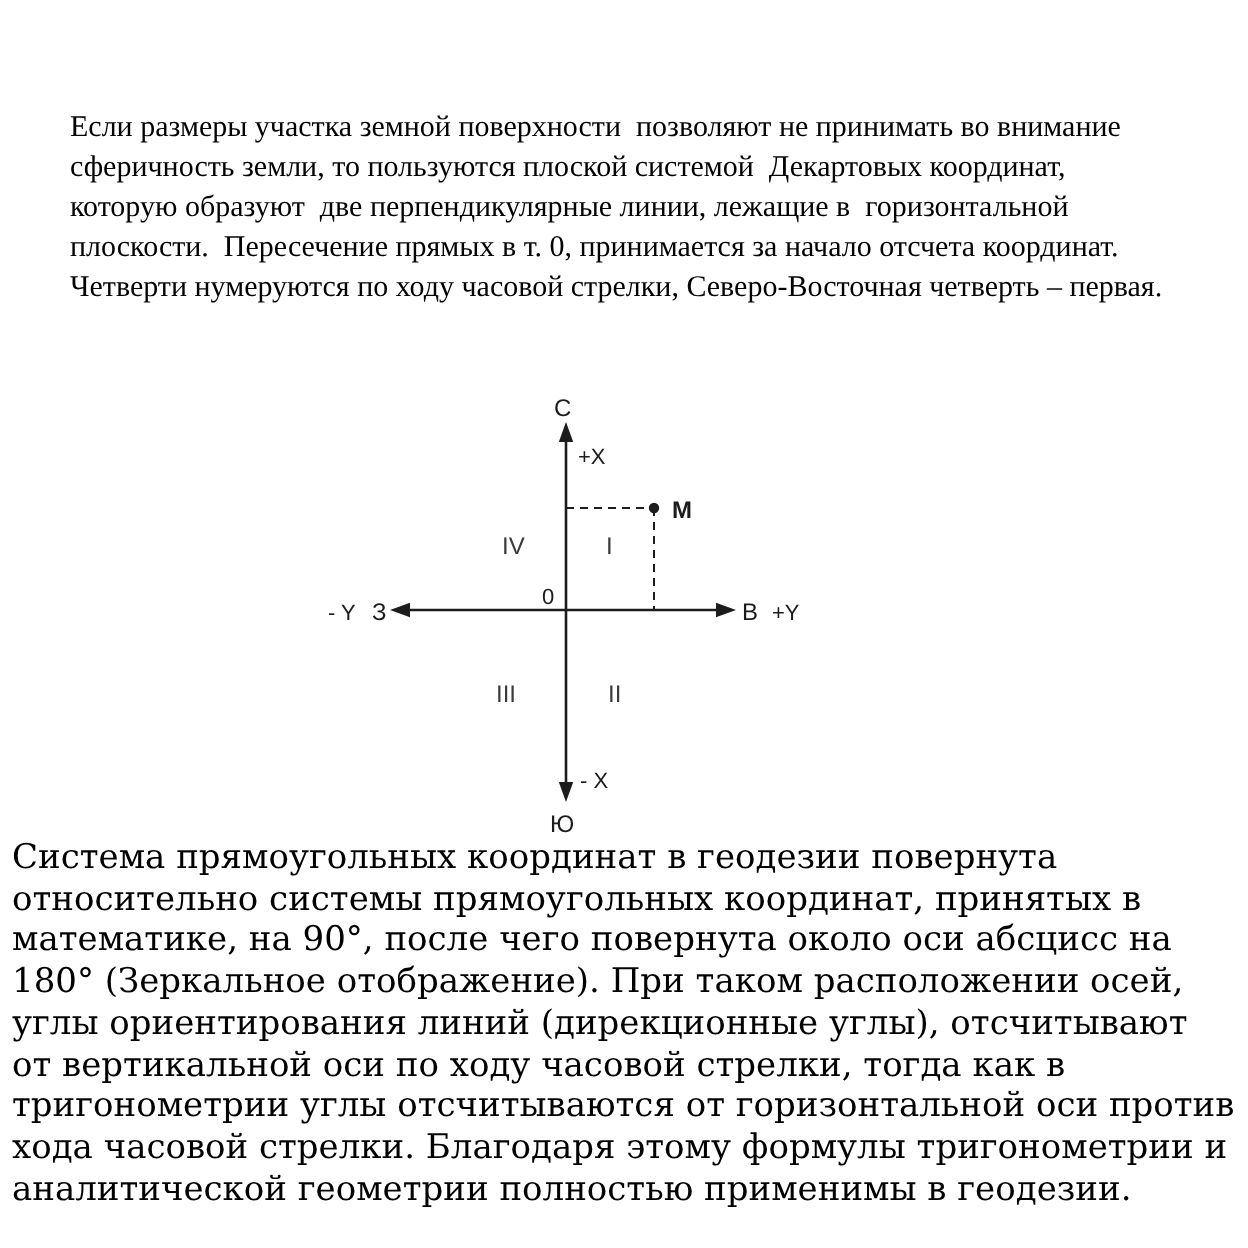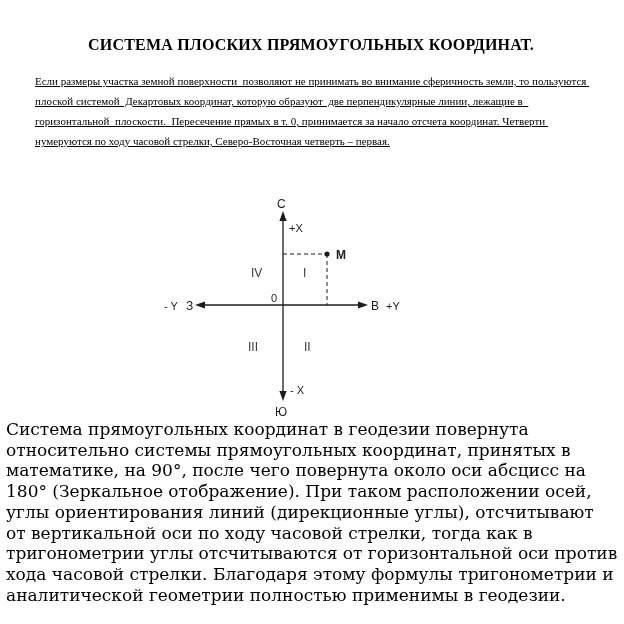--- a/index.html
+++ b/index.html
@@ -15,25 +15,24 @@
   .title {
     position: absolute;
     top: 36px; left: 35px; width: 552px;
     text-align: center;
     font-weight: bold;
     font-size: 16px;
     letter-spacing: 0.2px;
   }
   .intro {
     position: absolute;
-    top: 71px; left: 35px; width: 552px;
-    font-size: 11px;
+    top: 54px; left: 35px; width: 552px;
+    font-size: 15px;
     line-height: 20px;
     white-space: pre-wrap;
-    text-decoration: underline;
   }
   .diagram { position: absolute; top: 190px; left: 0; }
   .diagram text {
     font-family: "Liberation Sans", sans-serif;
     font-size: 12px;
     fill: #1c1c1c;
   }
   .diagram text.small { font-size: 11px; }
   .diagram text.bold  { font-weight: bold; }
   .diagram text.quad  { fill: #3a3a3a; }
@@ -44,21 +43,20 @@
     font-size: 17px;
     line-height: 20.7px;
     white-space: pre-wrap;
   }
 </style>
 </head>
 <body>
 
 <div class="page">
 
-  <div class="title">СИСТЕМА ПЛОСКИХ ПРЯМОУГОЛЬНЫХ КООРДИНАТ.</div>
 
   <div class="intro">Если размеры участка земной поверхности  позволяют не принимать во внимание сферичность земли, то пользуются плоской системой  Декартовых координат, которую образуют  две перпендикулярные линии, лежащие в  горизонтальной  плоскости.  Пересечение прямых в т. 0, принимается за начало отсчета координат. Четверти нумеруются по ходу часовой стрелки, Северо-Восточная четверть – первая.</div>
 
   <svg class="diagram" width="624" height="240" viewBox="0 0 624 240">
 
     <line x1="283" y1="29" x2="283" y2="203" stroke="#1c1c1c" stroke-width="1.3"></line>
     <polygon points="283,21 279.4,31 286.6,31" fill="#1c1c1c"></polygon>
     <polygon points="283,211 279.4,201 286.6,201" fill="#1c1c1c"></polygon>
     <line x1="201" y1="115" x2="362" y2="115" stroke="#1c1c1c" stroke-width="1.3"></line>
     <polygon points="195,115 205,111.4 205,118.6" fill="#1c1c1c"></polygon>

